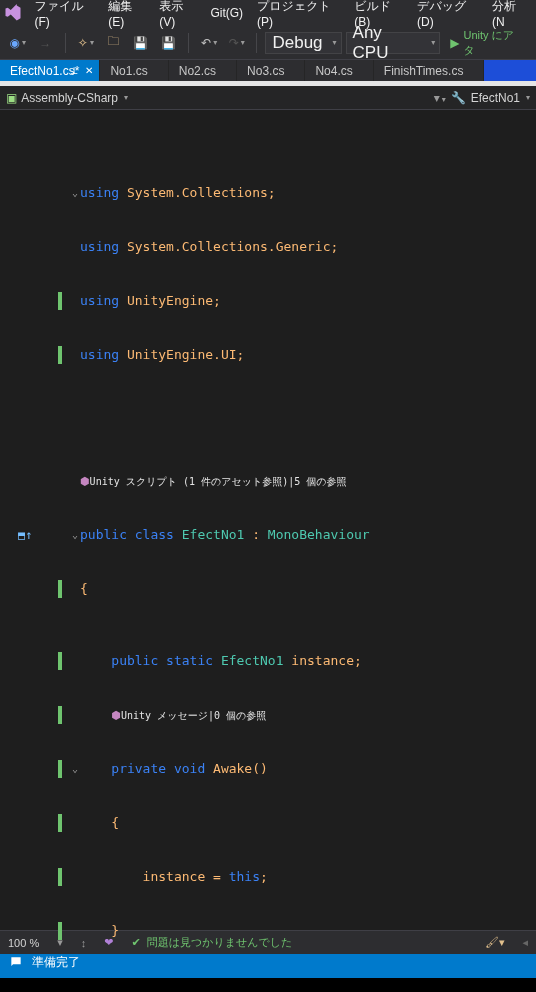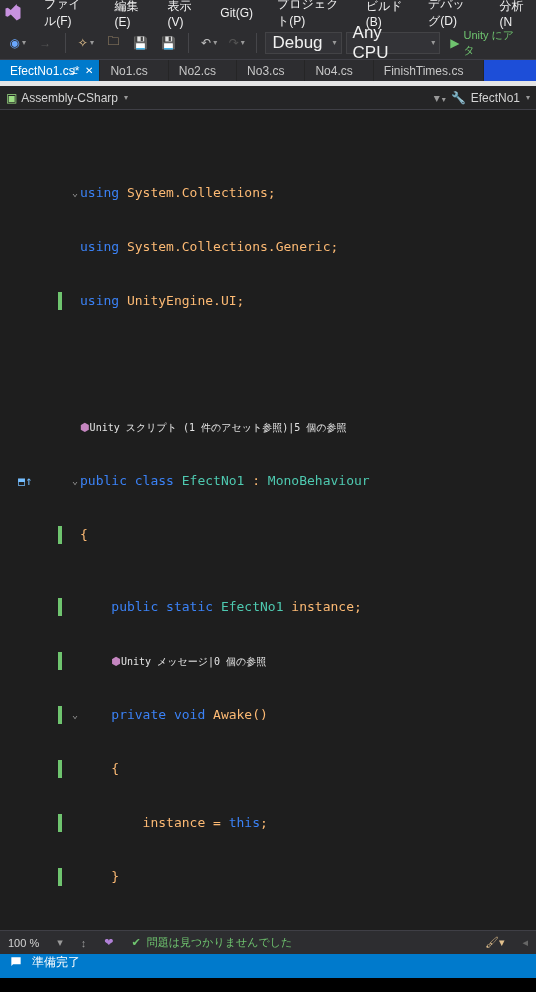--- a/index.html
+++ b/index.html
@@ -12,21 +12,21 @@
     overflow: hidden;
     font-size: 12px;
   }
   
   .menubar {
     display: flex;
     align-items: center;
     background: #2d2d30;
     height: 26px;
     padding: 0 4px;
-    gap: 12px;
+    gap: 2px;
   }
   .vs-logo {
     width: 20px; height: 20px;
     display: inline-flex; align-items: center; justify-content: center;
     margin-right: 4px;
   }
   .menu-item { padding: 4px 6px; color: #f1f1f1; font-size: 12px; }
   
   .toolbar {
     display: flex; align-items: center;
@@ -214,20 +214,21 @@
     <span>EfectNo1</span>
   </span>
 </div>
 
 <div class="editor-area">
   <div class="code">
 
     
     <div class="line"><span class="gl"><span class="fold">⌄</span></span><span class="txt"><span class="kw">using</span><span class="pln"> System.Collections;</span></span></div>
     <div class="line"><span class="gl"></span><span class="txt"><span class="kw">using</span><span class="pln"> System.Collections.Generic;</span></span></div>
+    <div class="line"><span class="gl"><span class="chg-green"></span></span><span class="txt"><span class="kw">using</span><span class="pln"> UnityEngine;</span></span></div>
     <div class="line"><span class="gl"><span class="chg-green"></span></span><span class="txt"><span class="kw">using</span><span class="pln"> UnityEngine.UI;</span></span></div>
     <div class="line"><span class="gl"></span></div>
 
     <div class="line"><span class="gl"></span><span class="txt"><span class="unity-icon">⬢</span><span class="ref">Unity スクリプト (1 件のアセット参照)|5 個の参照</span></span></div>
     <div class="line"><span class="gl"><span class="ref-icon">⬒↑</span><span class="fold">⌄</span></span><span class="txt"><span class="kw">public class</span> <span class="type">EfectNo1</span><span class="pln"> : </span><span class="type">MonoBehaviour</span></span></div>
     <div class="line"><span class="gl"><span class="chg-green"></span></span><span class="txt"><span class="pln">{</span></span></div>
 
     <div class="line"><span class="gl"><span class="chg-green"></span></span><span class="txt"><span class="pln">    </span><span class="kw">public static</span> <span class="type">EfectNo1</span><span class="pln"> instance;</span></span></div>
     <div class="line"><span class="gl"><span class="chg-green"></span></span><span class="txt"><span class="pln">    </span><span class="unity-icon">⬢</span><span class="ref">Unity メッセージ|0 個の参照</span></span></div>
     <div class="line"><span class="gl"><span class="chg-green"></span><span class="fold">⌄</span></span><span class="txt"><span class="pln">    </span><span class="kw">private void</span> <span class="pln">Awake()</span></span></div>

